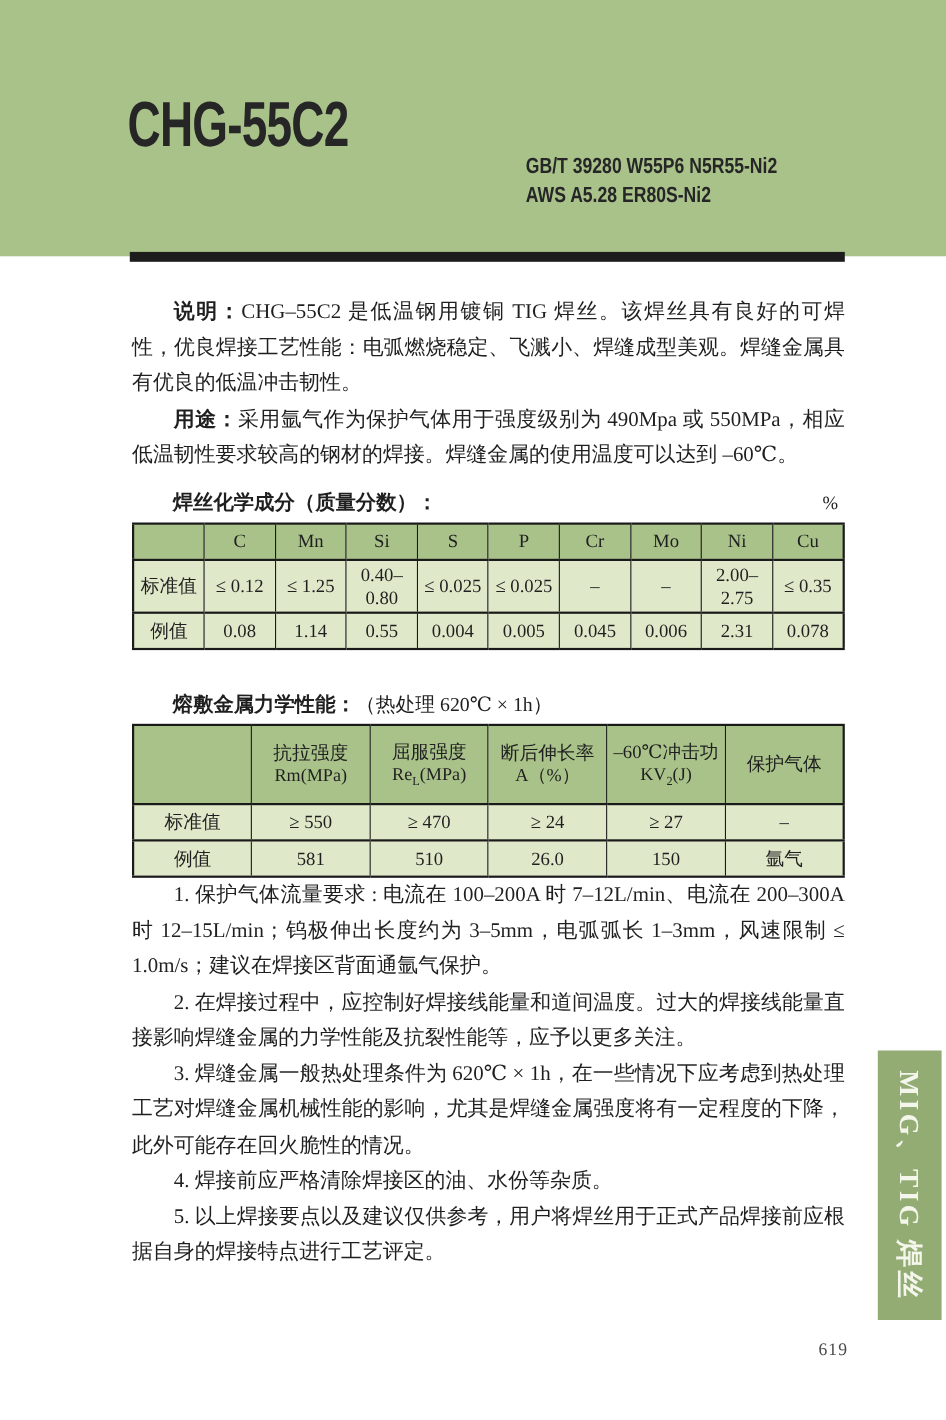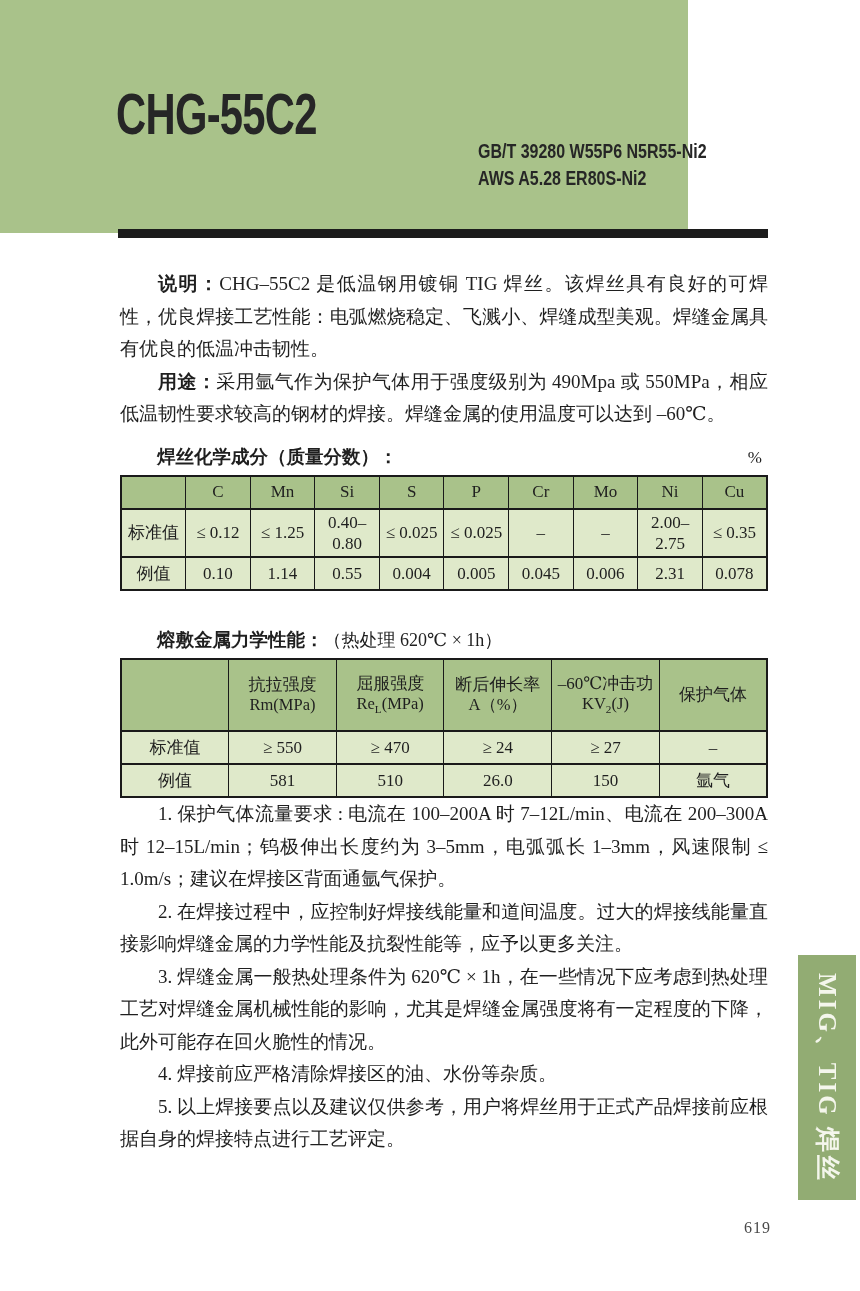--- a/index.html
+++ b/index.html
@@ -1,20 +1,20 @@
 <!DOCTYPE html>
 <html lang="zh" style="--green-head: #a9c28a; --green-mid: #a9c28a; --green-light: #dfe9ca; --green-tab: #92ac73; --bar-black: #1c1c1c;"><head>
 <meta charset="utf-8">
 <style>
   html,body{margin:0;padding:0;background:#ffffff;}
   #page{position:relative;width:860px;height:1291px;background:#ffffff;overflow:hidden;
         font-family:"Liberation Serif","DejaVu Serif",serif;color:#1f1f1f;}
 
   
-  .banner{position:absolute;left:0;top:0;width:688px;height:233px;background:var(--green-head,#a9c28a);}
+  .banner{position:absolute;left:0;top:0;width:860px;height:233px;background:var(--green-head,#a9c28a);}
   .product-title{position:absolute;left:116px;top:80px;font-family:"Liberation Sans","DejaVu Sans",sans-serif;
         font-weight:800;font-size:58px;color:#262626;letter-spacing:-1px;
         transform:scaleX(0.72);transform-origin:left top;white-space:nowrap;}
   .standards{position:absolute;left:478px;top:138px;font-family:"Liberation Sans","DejaVu Sans",sans-serif;
         font-weight:700;font-size:20px;line-height:27px;color:#262626;
         transform:scaleX(0.80);transform-origin:left top;white-space:nowrap;}
   .black-bar{position:absolute;left:118px;top:229px;width:650px;height:9px;background:var(--bar-black,#1c1c1c);}
 
   
   .content{position:absolute;left:120px;top:268px;width:648px;}
@@ -102,21 +102,21 @@
             <td>0.40–0.80</td>
             <td>≤ 0.025</td>
             <td>≤ 0.025</td>
             <td>–</td>
             <td>–</td>
             <td>2.00–2.75</td>
             <td>≤ 0.35</td>
           </tr>
           <tr class="r1">
             <th>例值</th>
-            <td>0.10</td>
+            <td>0.08</td>
             <td>1.14</td>
             <td>0.55</td>
             <td>0.004</td>
             <td>0.005</td>
             <td>0.045</td>
             <td>0.006</td>
             <td>2.31</td>
             <td>0.078</td>
           </tr>
         </tbody>

